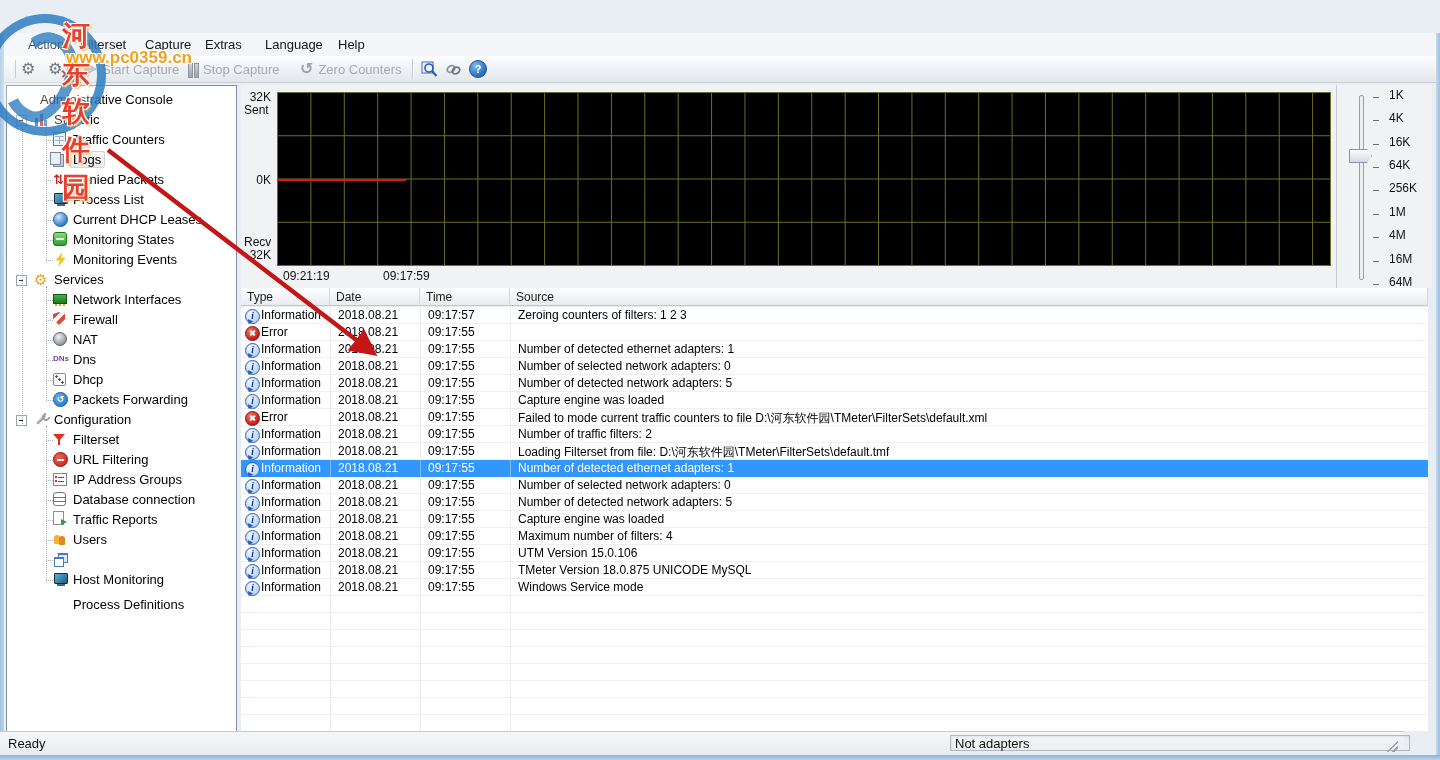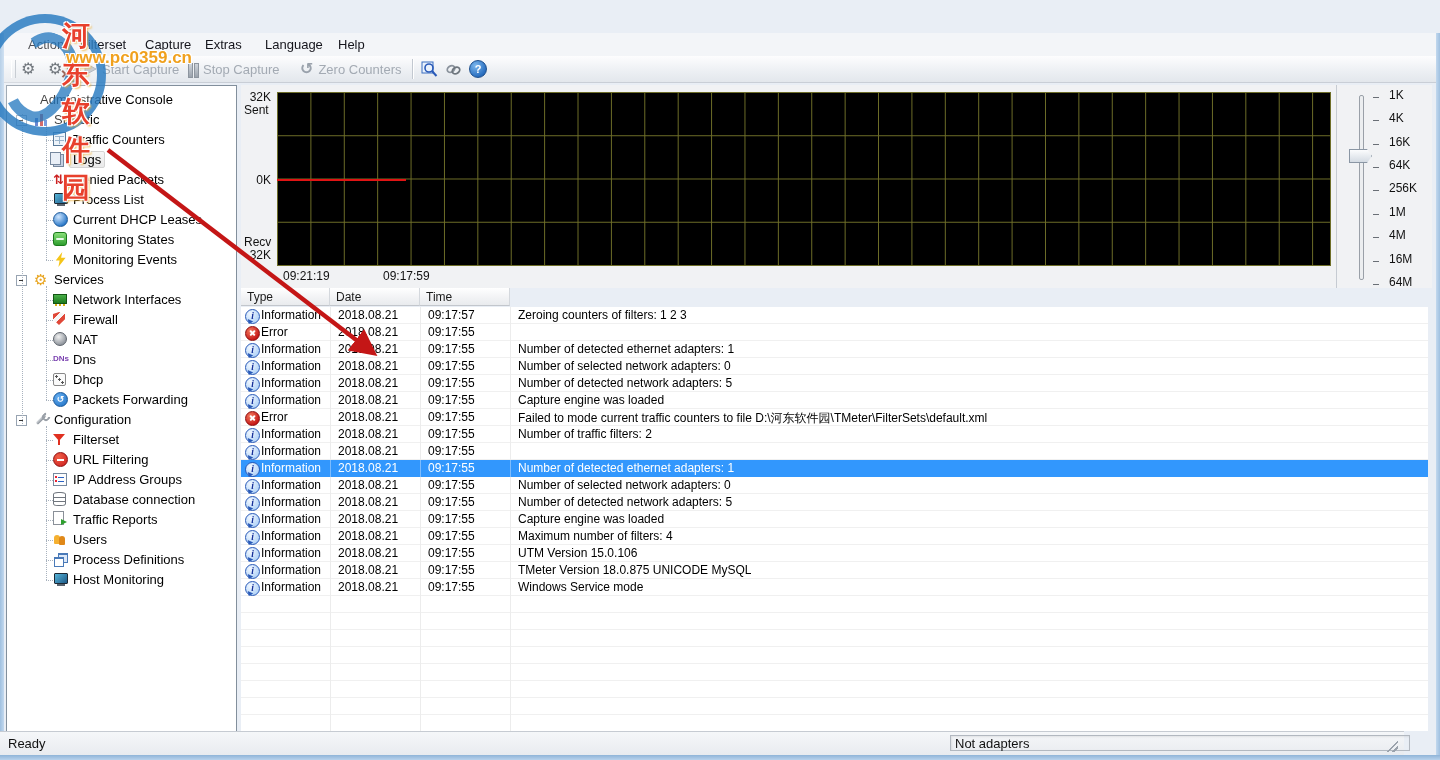--- a/index.html
+++ b/index.html
@@ -349,21 +349,21 @@
           <span class="tree-label" style="left: 66px;">Traffic Reports</span>
         </div>
         <div class="tree-row" style="top: 444px;">
           <span class="stub" style="left: 39px; width: 7px;"></span>
           <span class="ti ti-users" style="left: 46px;"></span>
           <span class="tree-label" style="left: 66px;">Users</span>
         </div>
         <div class="tree-row" style="top: 464px;">
           <span class="stub" style="left: 39px; width: 7px;"></span>
           <span class="ti ti-process-defs" style="left: 46px;"></span>
-          <span class="tree-label" style="left: 66px;">Process Definitions</span>
+          <span class="tree-label" style="left: 66px; margin-top: 45px;">Process Definitions</span>
         </div>
         <div class="tree-row" style="top: 484px;">
           <span class="stub" style="left: 39px; width: 7px;"></span>
           <span class="ti ti-host-monitoring ti-monitor" style="left: 46px;"></span>
           <span class="tree-label" style="left: 66px;">Host Monitoring</span>
         </div>
       </div>
   </div>
 
   <div id="graph-area">
@@ -400,20 +400,21 @@
           <span class="tick" style="top: 199px;"></span>
           <span class="slabel" style="top: 190px;">64M</span>
         </div>
     </div>
   </div>
 
   <div id="log-header">
     <div class="hcell" style="left:0;width:89px">Type</div>
     <div class="hcell" style="left:89px;width:90px">Date</div>
     <div class="hcell" style="left:179px;width:90px">Time</div>
+    <div class="hcell" style="left:269px;width:918px">Source</div>
   </div>
   <div id="log-body">
     <div class="colline" style="left:89px"></div>
     <div class="colline" style="left:179px"></div>
     <div class="colline" style="left:269px"></div>
     <div id="log-rows">
         <div class="log-row" style="top: 0px;">
           <span class="tico info">i</span>
           <span class="lcell" style="left: 20px;">Information</span>
           <span class="lcell" style="left: 97px;">2018.08.21</span>
@@ -466,20 +467,21 @@
           <span class="lcell" style="left: 20px;">Information</span>
           <span class="lcell" style="left: 97px;">2018.08.21</span>
           <span class="lcell" style="left: 187px;">09:17:55</span>
           <span class="lcell" style="left: 277px;">Number of traffic filters: 2</span>
         </div>
         <div class="log-row" style="top: 136px;">
           <span class="tico info">i</span>
           <span class="lcell" style="left: 20px;">Information</span>
           <span class="lcell" style="left: 97px;">2018.08.21</span>
           <span class="lcell" style="left: 187px;">09:17:55</span>
+          <span class="lcell" style="left: 277px;">Loading Filterset from file: D:\河东软件园\TMeter\FilterSets\default.tmf</span>
         </div>
         <div class="log-row sel" style="top: 153px;">
           <span class="tico info">i</span>
           <span class="lcell" style="left: 20px;">Information</span>
           <span class="lcell" style="left: 97px;">2018.08.21</span>
           <span class="lcell" style="left: 187px;">09:17:55</span>
           <span class="lcell" style="left: 277px;">Number of detected ethernet adapters: 1</span>
           <span class="csep" style="left: 89px;"></span>
           <span class="csep" style="left: 179px;"></span>
           <span class="csep" style="left: 269px;"></span>

